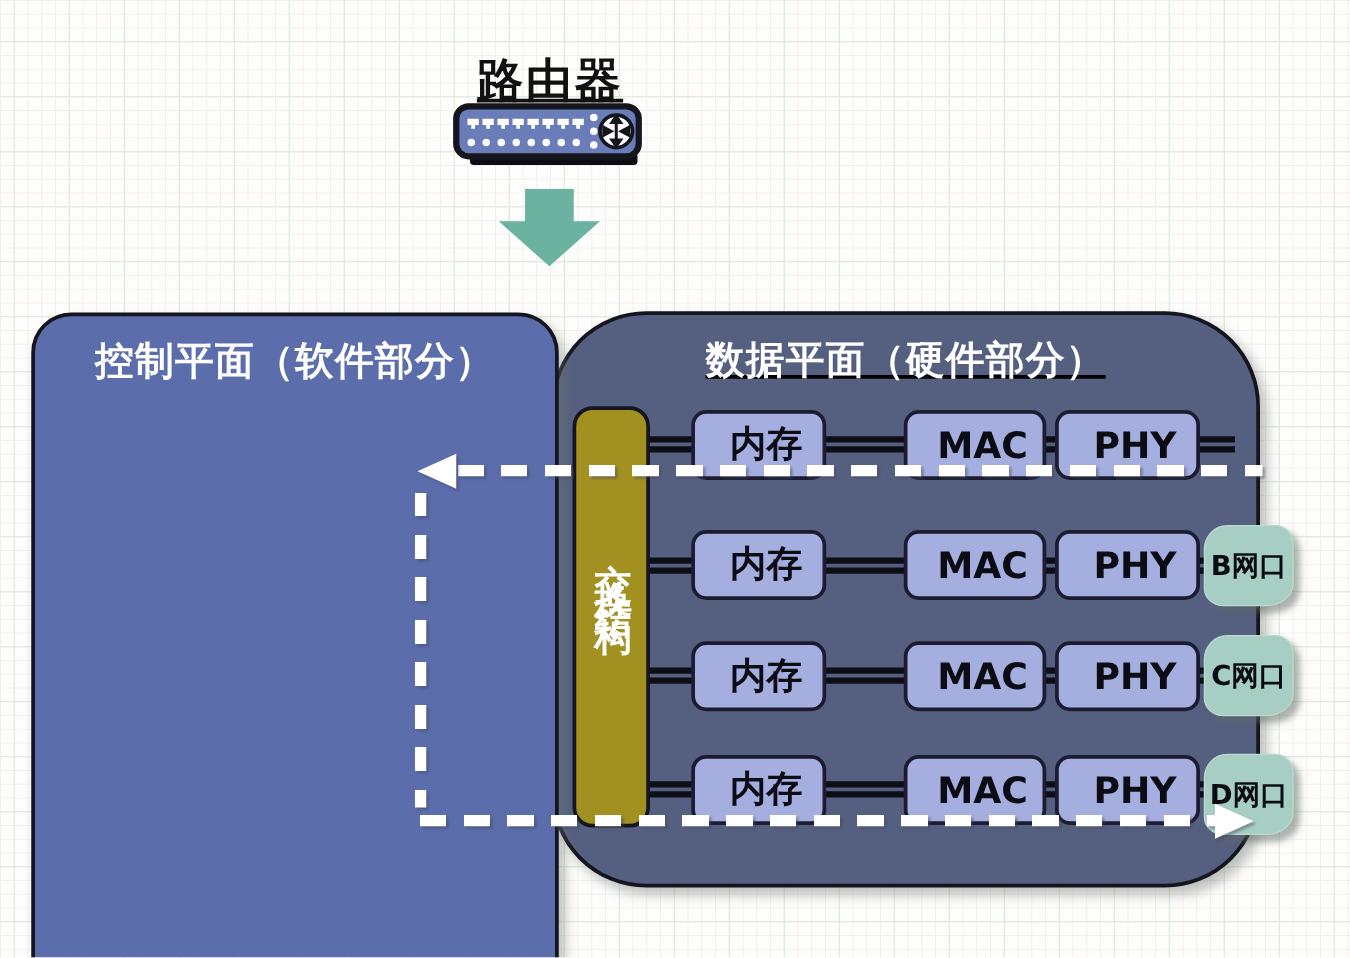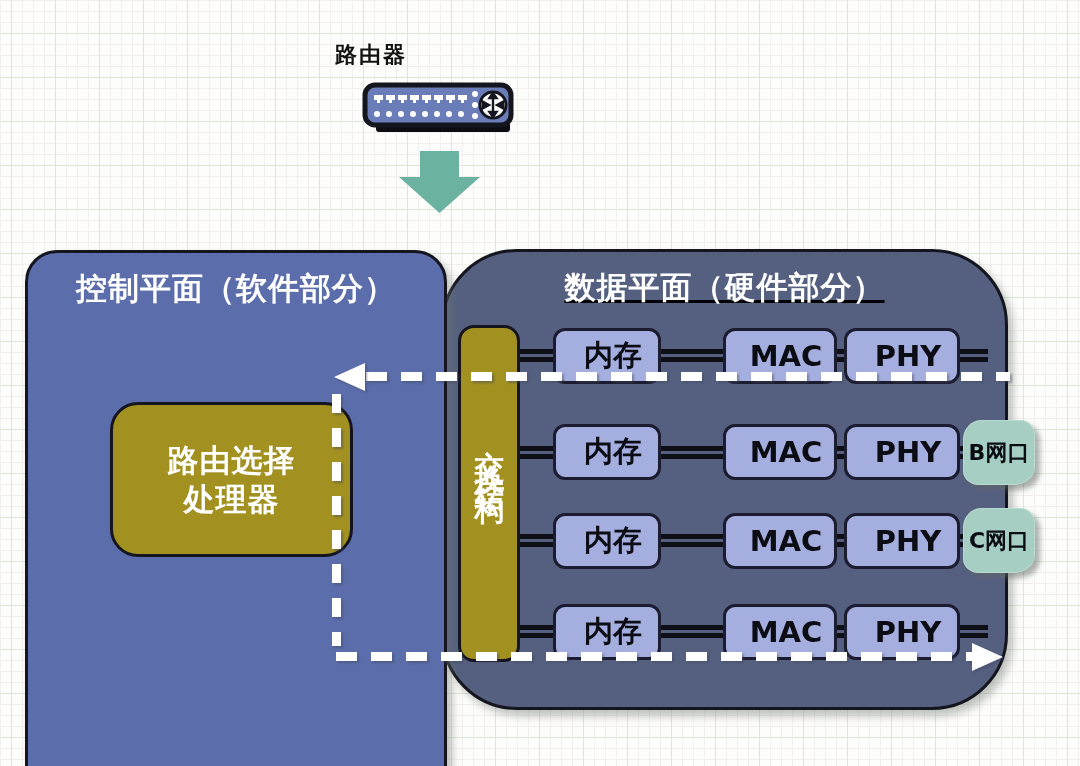--- a/index.html
+++ b/index.html
@@ -10,21 +10,21 @@
     background-image:
       linear-gradient(#dbe8d6 1px, transparent 1px),
       linear-gradient(90deg, #dbe8d6 1px, transparent 1px),
       linear-gradient(#f4efef 1px, transparent 1px),
       linear-gradient(90deg, #f4efef 1px, transparent 1px);
     background-size:44px 44px,44px 44px,11px 11px,11px 11px;
     background-position:0 33px,11px 0,0 0,0 0;
   }
   .router-label{
     position:absolute; left:335px; top:40px; width:210px;
-    font-size:22px; font-weight:bold; color:#111; letter-spacing:2px;
+    text-align:center; font-size:37px; font-weight:bold; color:#111; letter-spacing:2px;text-decoration:underline;
   }
   .router-icon{ position:absolute; left:362px; top:82px; }
   .down-arrow{ position:absolute; left:399px; top:151px; }
 
   .panel{
     position:absolute; box-sizing:border-box;
     border:3px solid #15151f;
     box-shadow:5px 6px 9px rgba(110,120,110,.45);
   }
   .panel-control{
@@ -155,24 +155,20 @@
   </svg>
 
   <div class="panel panel-data">
     <div class="panel-title">数据平面（硬件部分）</div>
   </div>
 
   <div class="panel panel-control">
     <div class="panel-title">控制平面（软件部分）</div>
   </div>
 
-  <div class="processor-box">
-    <div>路由选择</div>
-    <div>处理器</div>
-  </div>
 
   <div class="fabric-bar">
     <span class="fabric-label">交换结构</span>
   </div>
 
   <div class="bus r1"></div>
   <div class="bus r2"></div>
   <div class="bus r3"></div>
   <div class="bus r4"></div>
 
@@ -186,20 +182,21 @@
   <div class="port pB">B网口</div>
 
   <div class="chip c-mem r3">内存</div>
   <div class="chip c-mac r3">MAC</div>
   <div class="chip c-phy r3">PHY</div>
   <div class="port pC">C网口</div>
 
   <div class="chip c-mem r4">内存</div>
   <div class="chip c-mac r4">MAC</div>
   <div class="chip c-phy r4">PHY</div>
+  <div class="port pD">D网口</div>
 
   <div class="dash-h dash-top"></div>
   <div class="arrhead arr-left"></div>
   <div class="dash-v dash-vert"></div>
   <div class="dash-h dash-bottom"></div>
   <div class="arrhead arr-right"></div>
 
 </div>
 
 </body></html>

